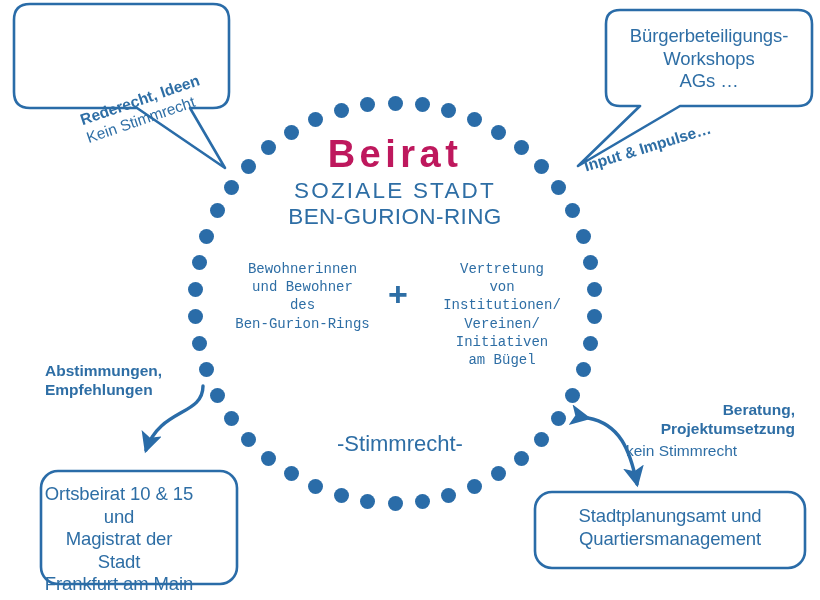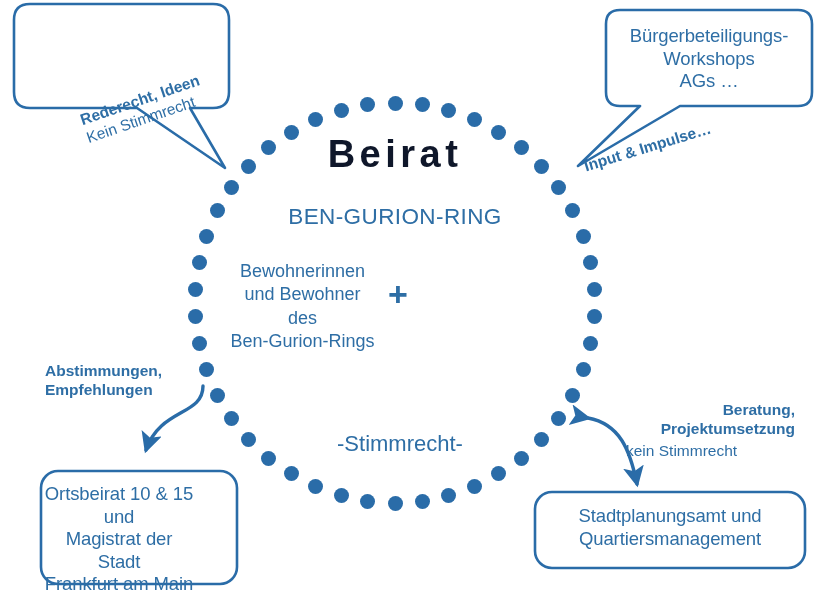--- a/index.html
+++ b/index.html
@@ -37,37 +37,38 @@
   .box-text {
     font-size: 18.5px;
     letter-spacing: -0.1px;
   }
 
   
   .title-main {
     font-size: 38px;
     font-weight: bold;
     letter-spacing: 4.5px;
-    color: #0f172a;
+    color: #be185d;
   }
   .title-sub1 {
     font-size: 22.5px;
     letter-spacing: 2.2px;
     color: #2e6ea5;
   }
   .title-sub2 {
     font-size: 22.5px;
     letter-spacing: 0.4px;
     color: #2e6ea5;
   }
 
   
   .col-text {
-    font-size: 18px;
+    font-size: 14px;
     line-height: 1.30;
+    font-family: Liberation Mono, monospace;
   }
   .plus {
     font-size: 34px;
     font-weight: bold;
     color: #2e6ea5;
     line-height: 1;
   }
   .stimmrecht {
     font-size: 22px;
   }
@@ -178,29 +179,36 @@
 Workshops
 AGs …</div>
 
   <div style="position:absolute; left:582px; top:158px;">
     <div class="rot-right-neg">
       <div class="lbl-bold">Input &amp; Impulse…</div>
     </div>
   </div>
 
   <div class="txt title-main" style="left:245px; top:131px; width:300px;">Beirat</div>
+  <div class="txt title-sub1" style="left:245px; top:177px; width:300px;">SOZIALE STADT</div>
   <div class="txt title-sub2" style="left:245px; top:203px; width:300px;">BEN-GURION-RING</div>
 
   <div class="txt col-text" style="left:215px; top:260px; width:175px;">Bewohnerinnen
 und Bewohner
 des
 Ben-Gurion-Rings</div>
 
   <div class="txt plus" style="left:386px; top:277px; width:24px;">+</div>
 
+  <div class="txt col-text" style="left:422px; top:260px; width:160px;">Vertretung
+von
+Institutionen/
+Vereinen/
+Initiativen
+am Bügel</div>
 
   <div class="txt stimmrecht" style="left:310px; top:431px; width:180px;">-Stimmrecht-</div>
 
   <div class="txt lbl-bold" style="left:45px; top:362px; width:150px; text-align:left;">Abstimmungen,
 Empfehlungen</div>
 
   <div class="txt box-text" style="left:44px; top:483px; width:150px;">Ortsbeirat 10 &amp; 15
 und
 Magistrat der Stadt
 Frankfurt am Main</div>

